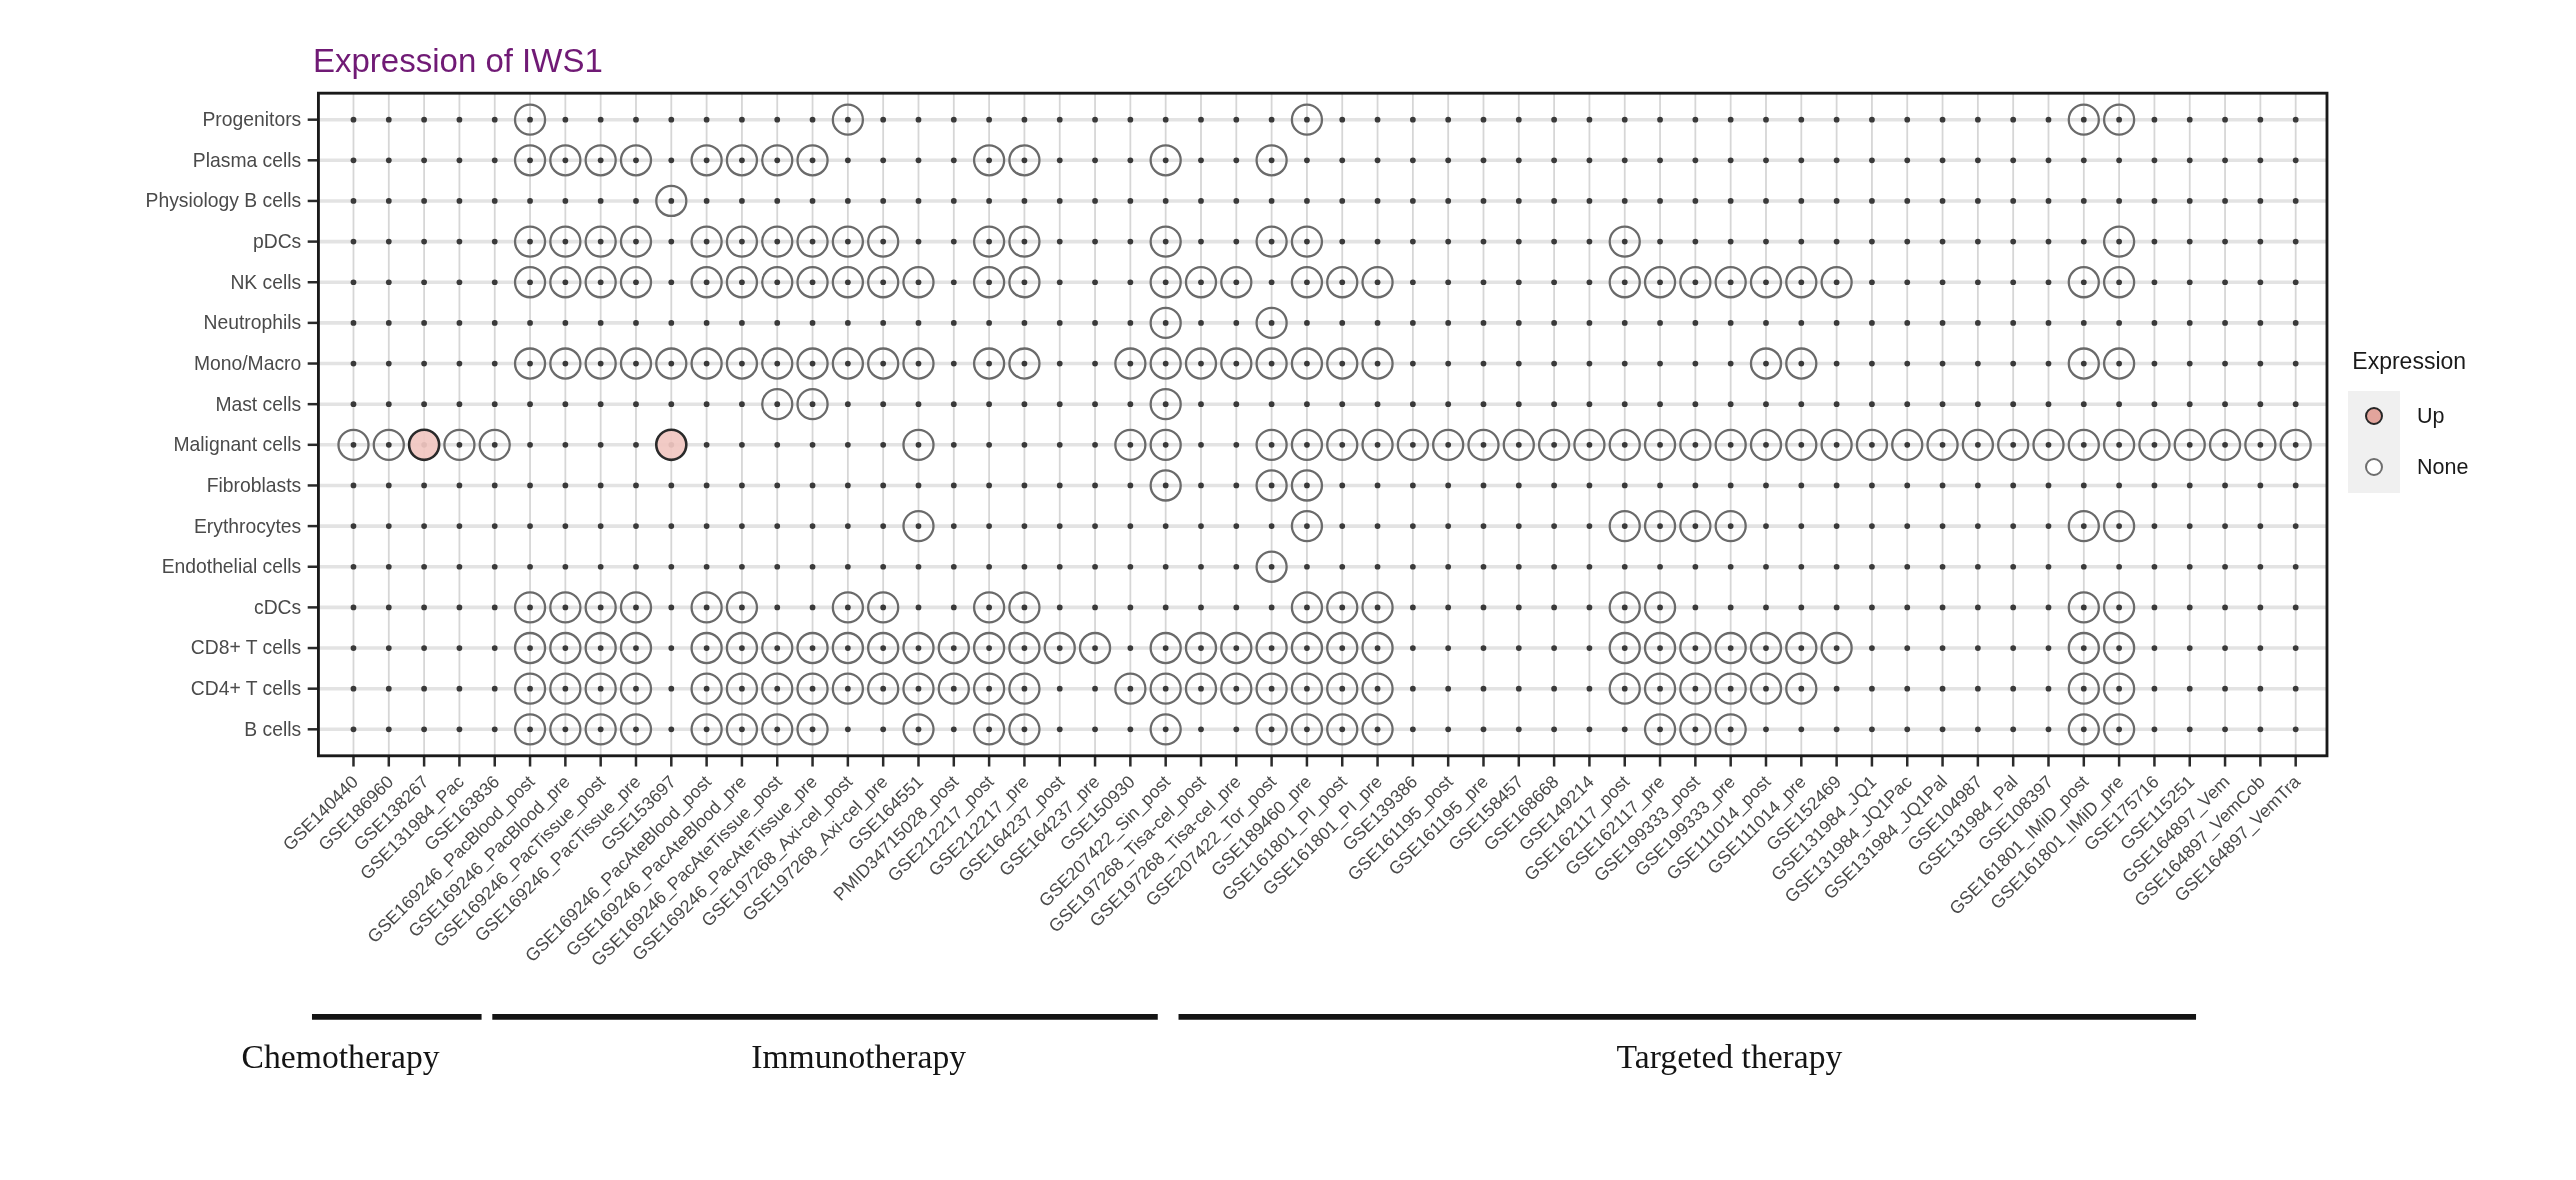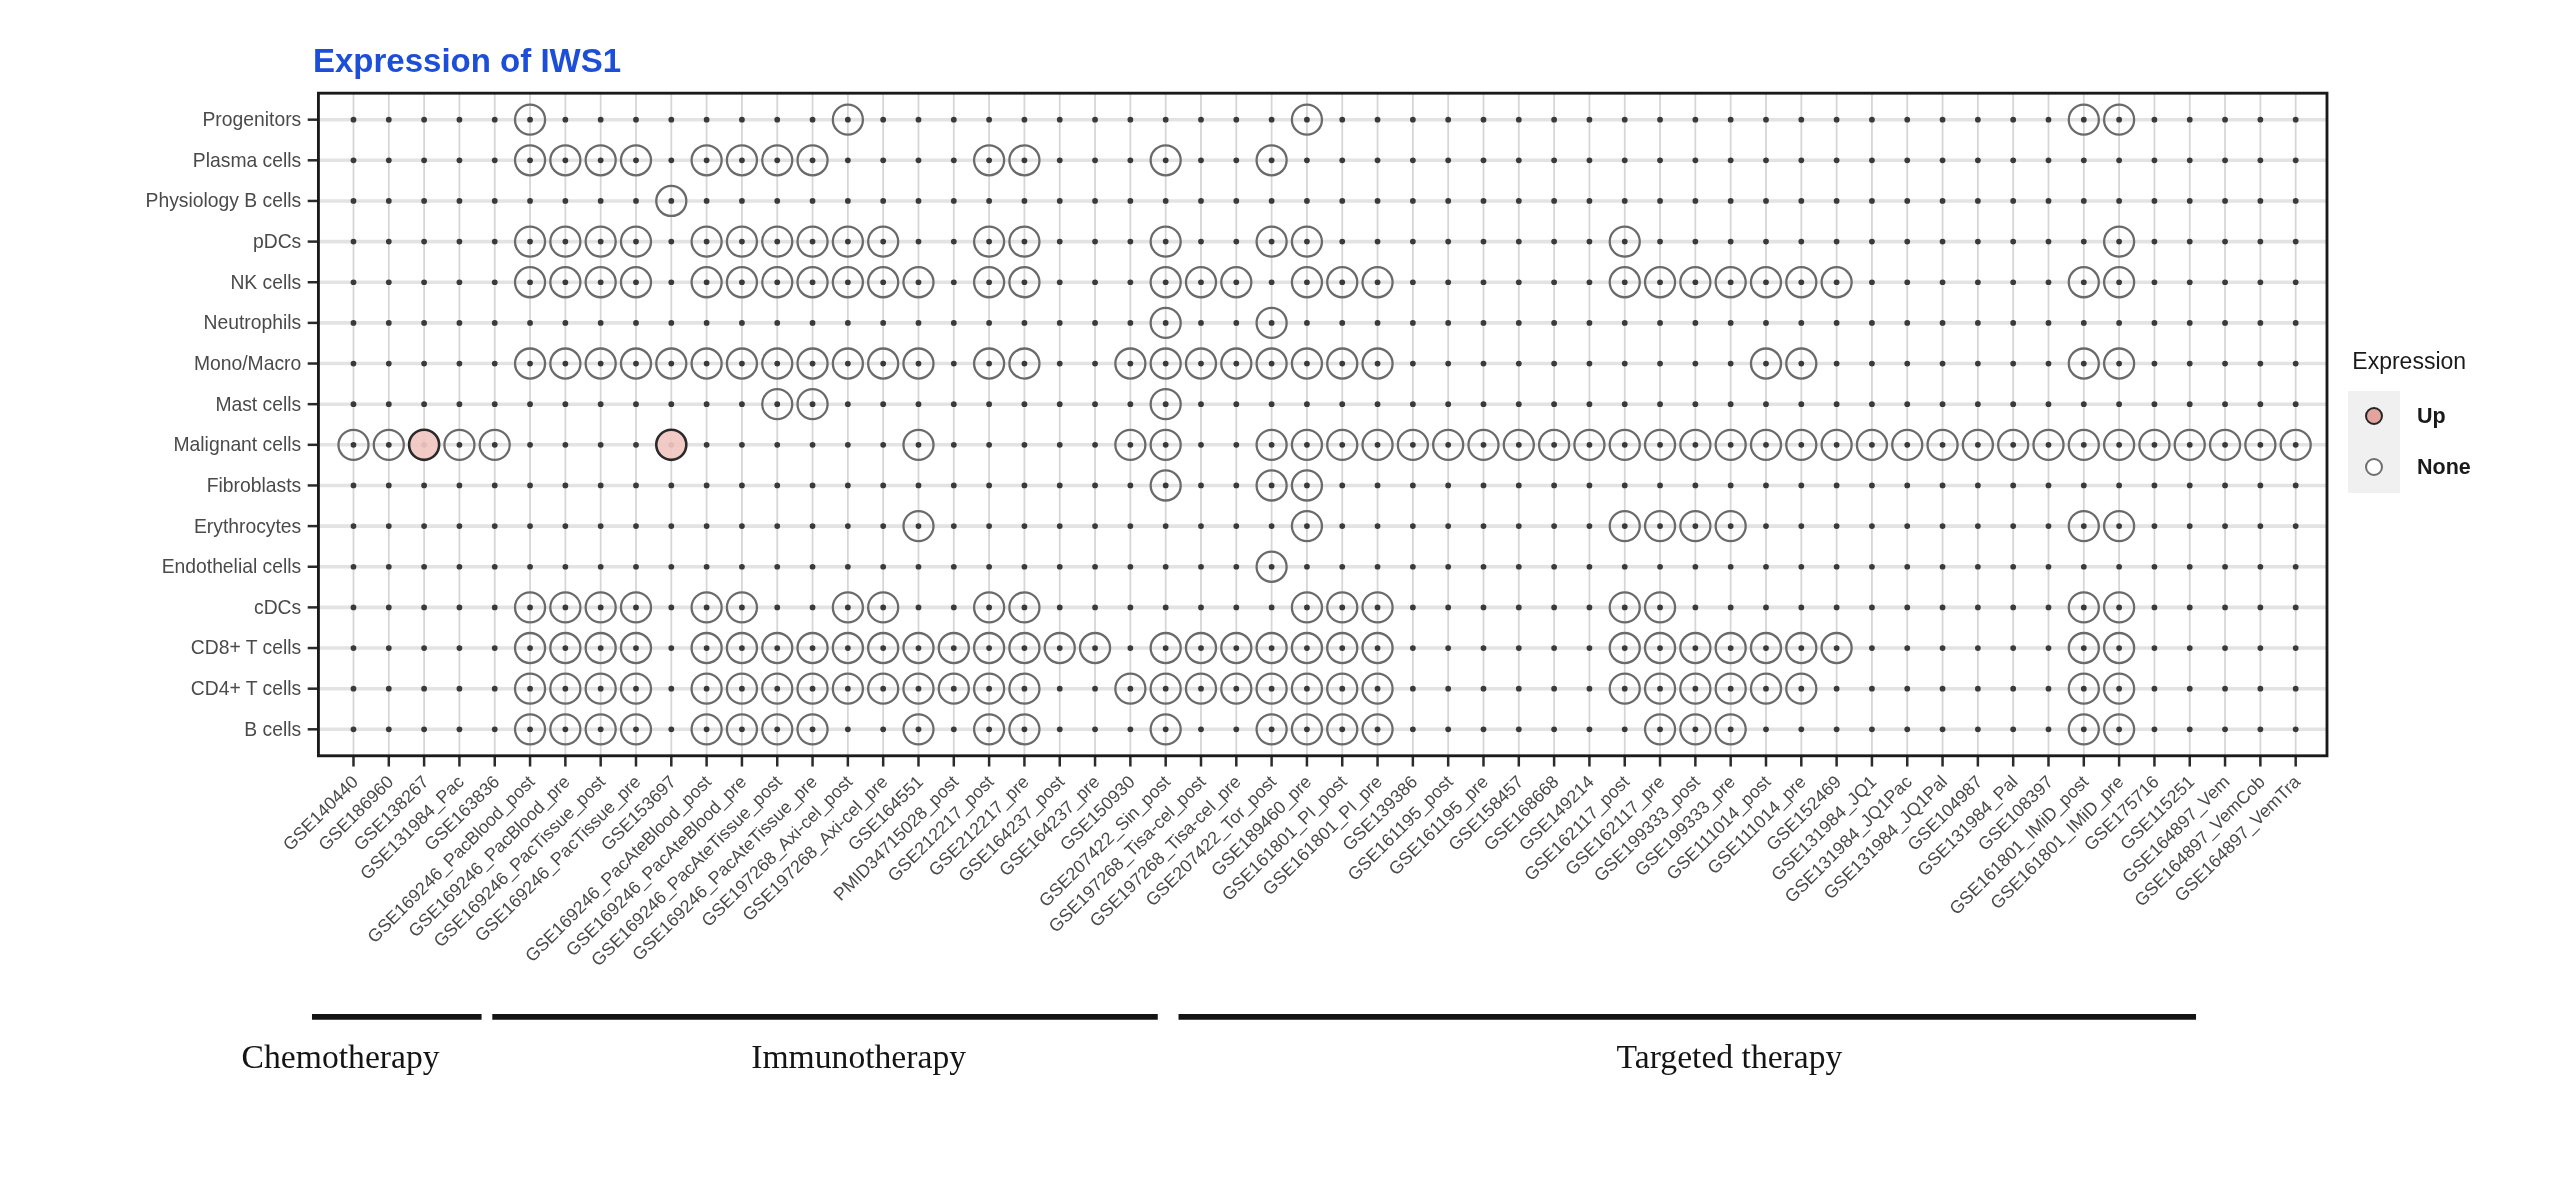--- a/index.html
+++ b/index.html
@@ -1,27 +1,27 @@
 <!DOCTYPE html>
 <html style="font-size:11.4px"><head>
 <meta charset="utf-8">
 <style>
   html,body{margin:0;padding:0;}
   body{
     width:2576px;height:1181px;background:#ffffff;position:relative;overflow:hidden;
     font-family:"Liberation Sans","DejaVu Sans",sans-serif;
   }
   .chart-title{
-    position:absolute;left:313px;top:42px;font-size:33px;color:#1d4ed8;
-    letter-spacing:0px;white-space:nowrap;font-weight:bold;
+    position:absolute;left:313px;top:42px;font-size:33px;color:#701a75;
+    letter-spacing:0px;white-space:nowrap;
   }
   svg#dotplot{position:absolute;left:0;top:0;}
   .legend{position:absolute;left:2348px;top:348px;}
   .legend-title{font-size:23px;color:#1a1a1a;margin:0 0 15.7px 4.3px;white-space:nowrap;}
-  .legend-keys{display:flex;align-items:flex-start;font-weight:bold;}
+  .legend-keys{display:flex;align-items:flex-start;}
   .legend-swatch-col{width:52px;background:#f0f0f0;display:flex;flex-direction:column;}
   .legend-key-cell{width:52px;height:51px;display:flex;align-items:center;justify-content:center;}
   .legend-dot{width:14.3px;height:14.3px;border-radius:50%;box-sizing:content-box;}
   .legend-label-col{margin-left:17px;display:flex;flex-direction:column;}
   .legend-label{height:51px;display:flex;align-items:center;font-size:21.5px;color:#1a1a1a;white-space:nowrap;}
 </style>
 </head>
 <body>
 
 <svg id="dotplot" width="2576" height="1181" viewBox="0 0 3600 1650">

